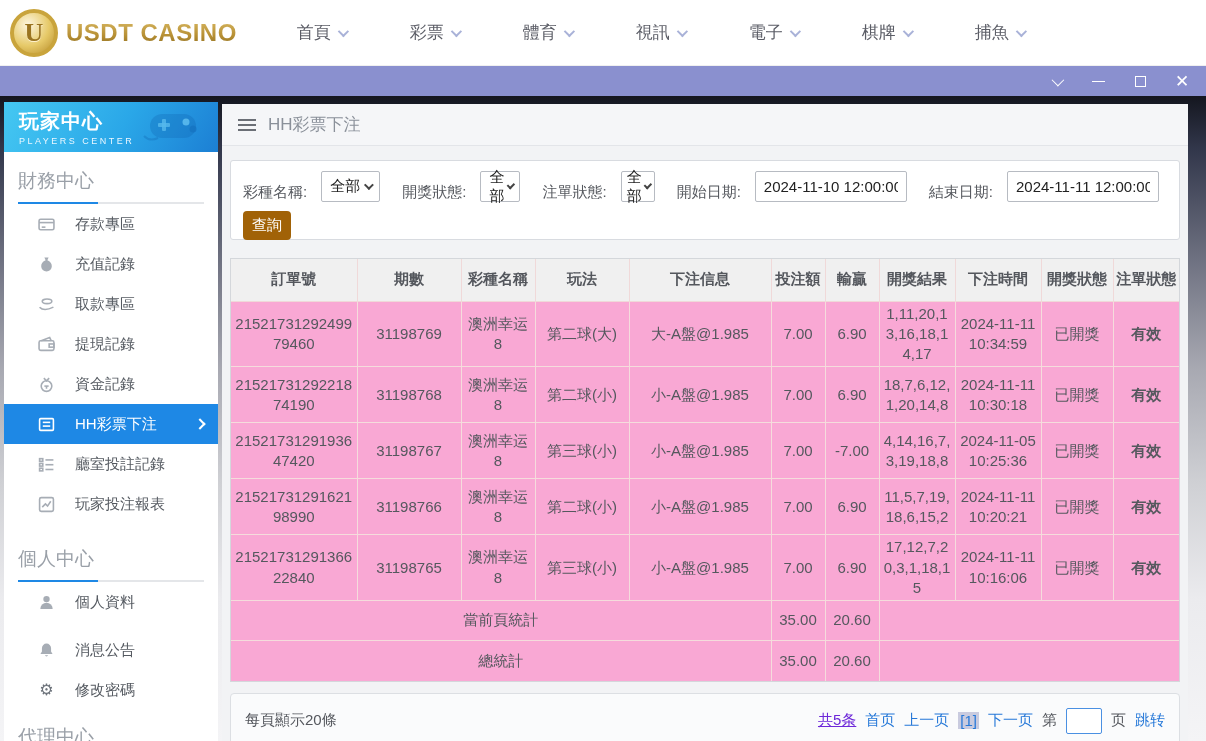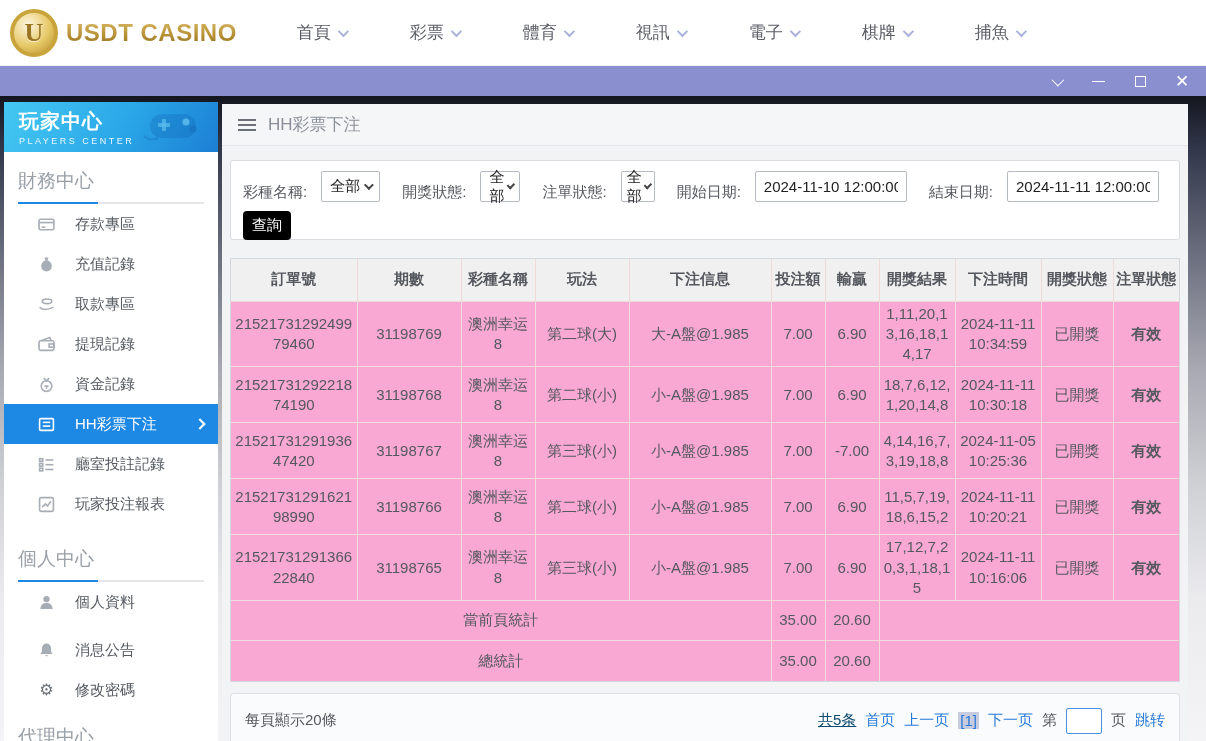--- a/index.html
+++ b/index.html
@@ -73,21 +73,21 @@
   .f-label { color:#55585e; font-size:15px; white-space:nowrap; }
   .select { border:1px solid #b7bbc2; border-radius:2px; height:31px; background:#fff;
             display:flex; align-items:center; justify-content:space-between; padding:0 8px; cursor:pointer; }
   .select .sel-text { font-size:15px; color:#222; }
   .select .caret { border-color:#444; width:7px; height:7px; }
   .sel-lottery { width:145px; margin-right:8px; }
   .sel-draw { width:66px; margin-right:8px; }
   .sel-order { width:52px; margin-right:8px; padding:0 5px; }
   .date-input { border:1px solid #b7bbc2; border-radius:2px; height:31px; width:152px; font-size:15px;
                 color:#222; padding:0 8px; font-family:inherit; margin-right:8px; }
-  .search-btn { margin-top:9px; width:48px; height:29px; background:#000000; color:#fff; border:none;
+  .search-btn { margin-top:9px; width:48px; height:29px; background:#a16207; color:#fff; border:none;
                 border-radius:4px; font-size:15px; cursor:pointer; font-family:inherit; }
 
   
   .table-panel { margin:18px 8px 0 8px; background:#f9a8d4; border:1px solid #d4d7db; }
   table { border-collapse:collapse; table-layout:fixed; width:948px; }
   th { background:#f0f0f0; height:42px; font-size:15px; color:#54575d; font-weight:bold;
        border-right:1px solid #f0d9d9; border-bottom:1px solid #f0d9d9; }
   th:last-child { border-right:none; }
   td { height:56px; text-align:center; font-size:15px; color:#55585e;
        border-right:1px solid #f5dcdc; border-bottom:1px solid #f5dcdc; line-height:1.35;
@@ -97,21 +97,21 @@
   tr.summary td { height:40px; }
   tr.summary td.blank { border-right:none; }
   tr:last-child td { border-bottom:none; }
 
   
   .footer-panel { margin:11px 8px 0 8px; height:56px; background:#fafbfc; border:1px solid #dcdfe3;
                   border-radius:4px; display:flex; align-items:center; justify-content:space-between;
                   padding:0 14px; }
   .page-size { color:#55585e; font-size:15px; }
   .pagination { display:flex; align-items:center; gap:9px; font-size:15px; }
-  .pg-total { color:#0c4a6e;text-decoration:underline; }
+  .pg-total { color:#6d28d9;text-decoration:underline; }
   .pg-link { color:#2779d8; cursor:pointer; }
   .pg-current { color:#2779d8; background:#c9cbdf; padding:0 2px; cursor:pointer; }
   .pg-text { color:#55585e; }
   .jump-input { width:36px; height:26px; border:1px solid #4a90e2; border-radius:2px; background:#fff;
                 font-size:14px; text-align:center; font-family:inherit; }
 </style>
 </head>
 <body>
 
 <div class="page">

